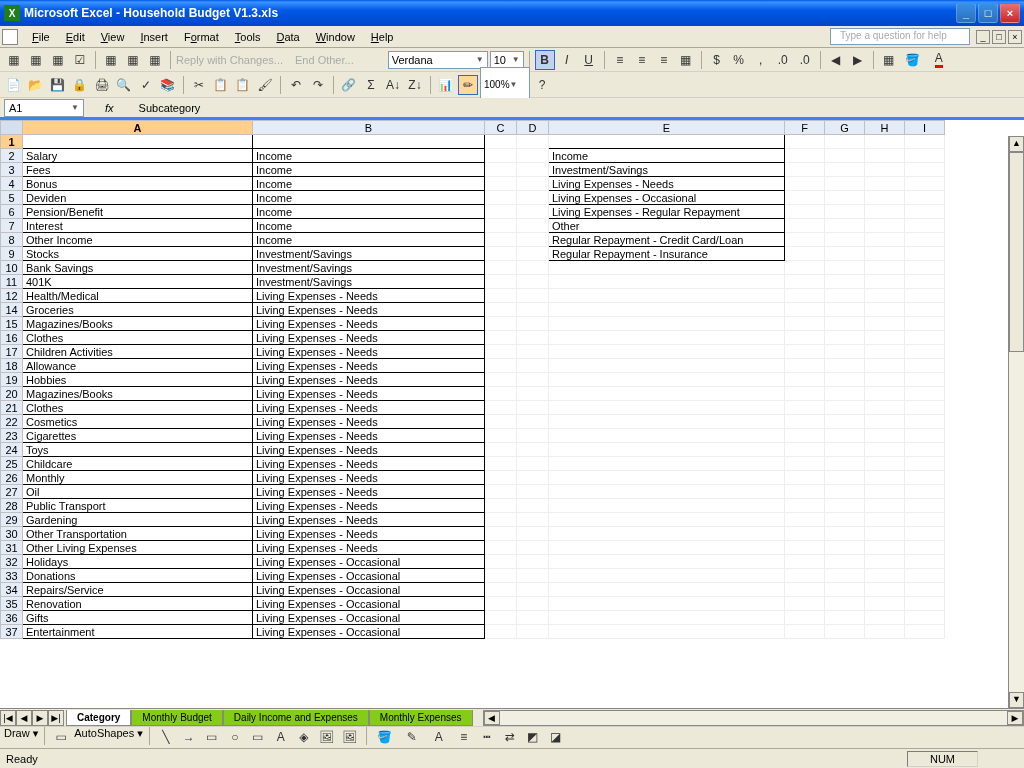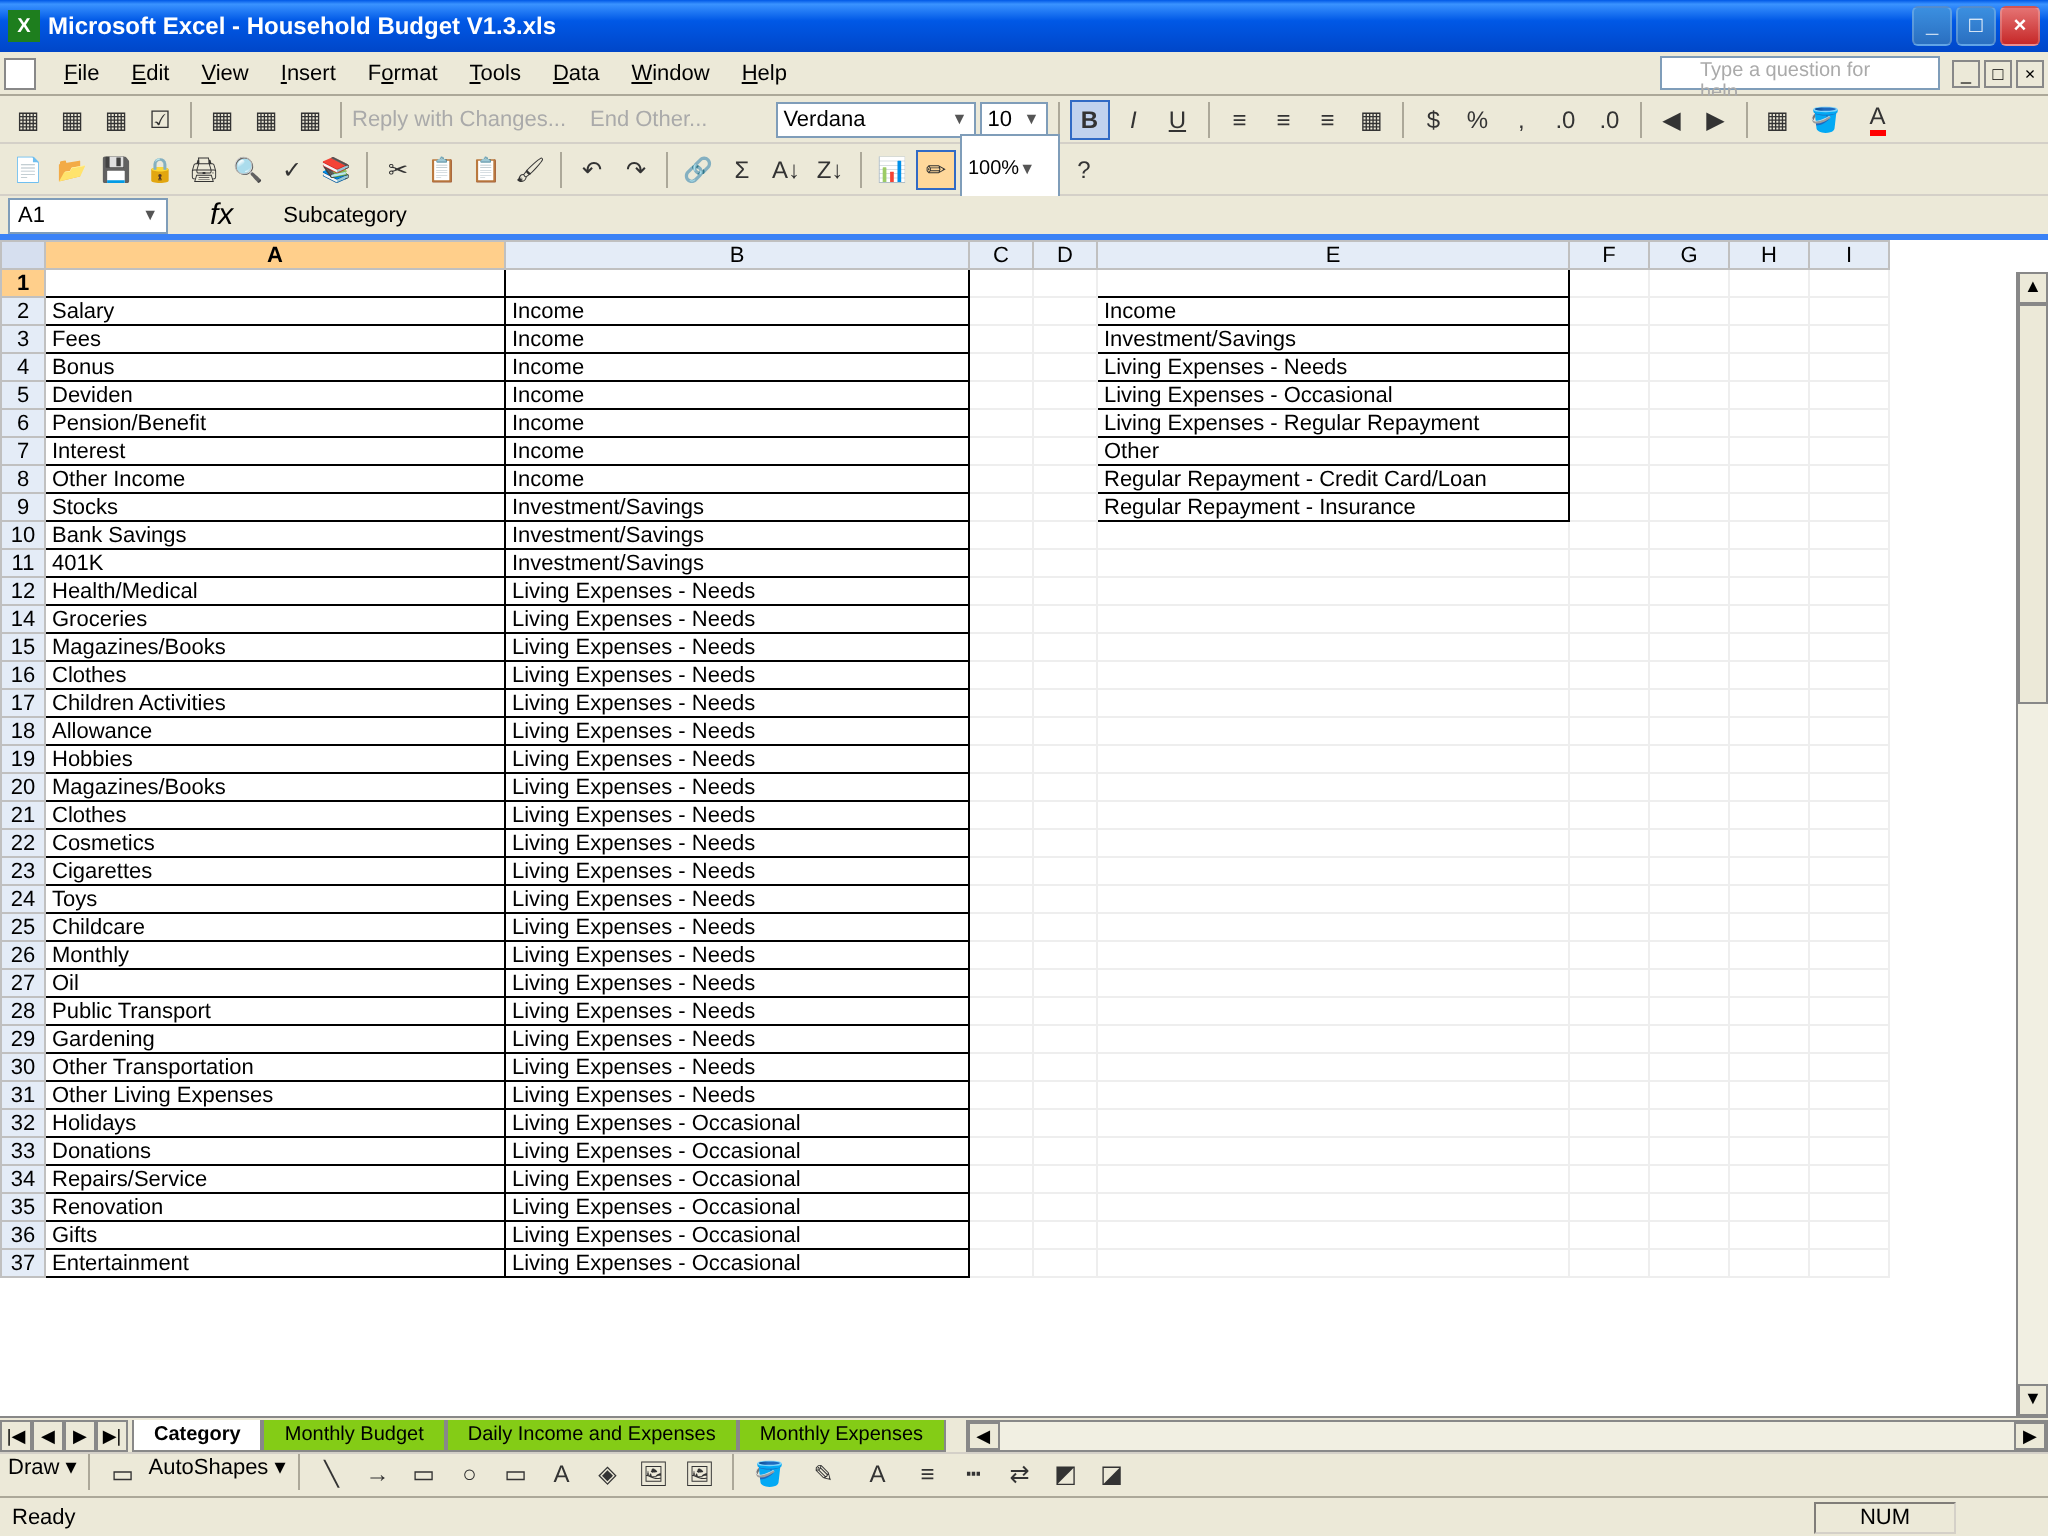--- a/index.html
+++ b/index.html
@@ -13,40 +13,40 @@
 .win-btn { width: 20px; height: 20px; border-radius: 3px; border: 1px solid #fff3; display: flex; align-items: center; justify-content: center; font-weight: bold; font-size: 11px; color: white; }
 .win-min, .win-max { background: linear-gradient(to bottom,#3b8fe0,#2a6fc0); }
 .win-close { background: linear-gradient(to bottom,#e57373,#c62828); }
 
 
 .menubar { background: #ece9d8; border-bottom: 1px solid #aca899; height: 22px; display: flex; align-items: center; padding: 0 2px; }
 .doc-icon { width: 16px; height: 16px; background: #fff; border: 1px solid #888; margin-right: 6px; }
 .menubar .menu-item { padding: 2px 8px; cursor: default; }
 .menubar .menu-item u { text-decoration: underline; }
 .menubar .spacer { flex: 1; }
-.help-box { width: 140px; height: 17px; border: 1px solid #7f9db9; background: #fff; color: #aaa; padding: 1px 19px; font-size: 10px; }
+.help-box { width: 140px; height: 17px; border: 1px solid #7f9db9; background: #fff; color: #aaa; padding: 1px 9px; font-size: 10px; }
 .menubar .small-btns { display: flex; gap: 2px; margin-left: 6px; }
 .small-btn { width: 14px; height: 14px; border: 1px solid #888; background: #ece9d8; font-size: 9px; line-height: 12px; text-align: center; }
 
 
 .toolbar { background: #ece9d8; height: 24px; border-bottom: 1px solid #d4d0c8; display: flex; align-items: center; padding: 0 4px; gap: 2px; }
 .toolbar.row2 { height: 26px; }
 .tb-btn { width: 20px; height: 20px; border: 1px solid transparent; display: flex; align-items: center; justify-content: center; font-size: 12px; color: #333; }
 .tb-btn.color { width: 24px; }
 .tb-sep { width: 1px; height: 18px; background: #aca899; margin: 0 3px; }
 .tb-disabled { color: #aaa; }
 .font-select { width: 100px; height: 18px; border: 1px solid #7f9db9; background: #fff; padding: 0 3px; font-size: 11px; display: flex; align-items: center; justify-content: space-between; }
 .size-select { width: 34px; height: 18px; border: 1px solid #7f9db9; background: #fff; padding: 0 3px; font-size: 11px; display: flex; align-items: center; justify-content: space-between; }
 .zoom-select { width: 50px; height: 36px; border: 1px solid #7f9db9; background: #fff; padding: 0 3px; font-size: 10px; display: flex; align-items: center; justify-content: flex-start; }
 .dd-arrow { font-size: 8px; color: #555; }
 
 
 .formula-row { background: #ece9d8; height: 22px; border-bottom: 3px solid #3b82f6; display: flex; align-items: center; padding: 0 4px; gap: 17px; }
 .name-box { width: 80px; height: 18px; border: 1px solid #7f9db9; background: #fff; padding: 0 4px; display: flex; align-items: center; justify-content: space-between; }
-.fx-label { font-style: italic; font-size: 15px; padding: 0 4px; }
+.fx-label { font-style: italic; font-size: 11px; padding: 0 4px; }
 .formula-content { flex: 1; height: 18px; padding: 0 4px; display: flex; align-items: center; }
 
 
 .grid-wrap { flex: 1; background: #fff; position: relative; overflow: hidden; display: flex; flex-direction: column; }
 .grid-inner { flex: 1; overflow: hidden; }
 table.sheet { border-collapse: collapse; table-layout: fixed; }
 .sheet th, .sheet td { border: 1px solid #c0c0c0; height: 14px; font-size: 11px; font-family: Verdana, sans-serif; padding: 0 3px; text-align: left; overflow: hidden; white-space: nowrap; }
 .sheet th { background: #e4ecf7; font-weight: normal; text-align: center; position: relative; }
 .sheet th.corner { background: #d6dfef; width: 22px; }
 .sheet th.rowhdr { width: 22px; text-align: center; background: #e4ecf7; }

